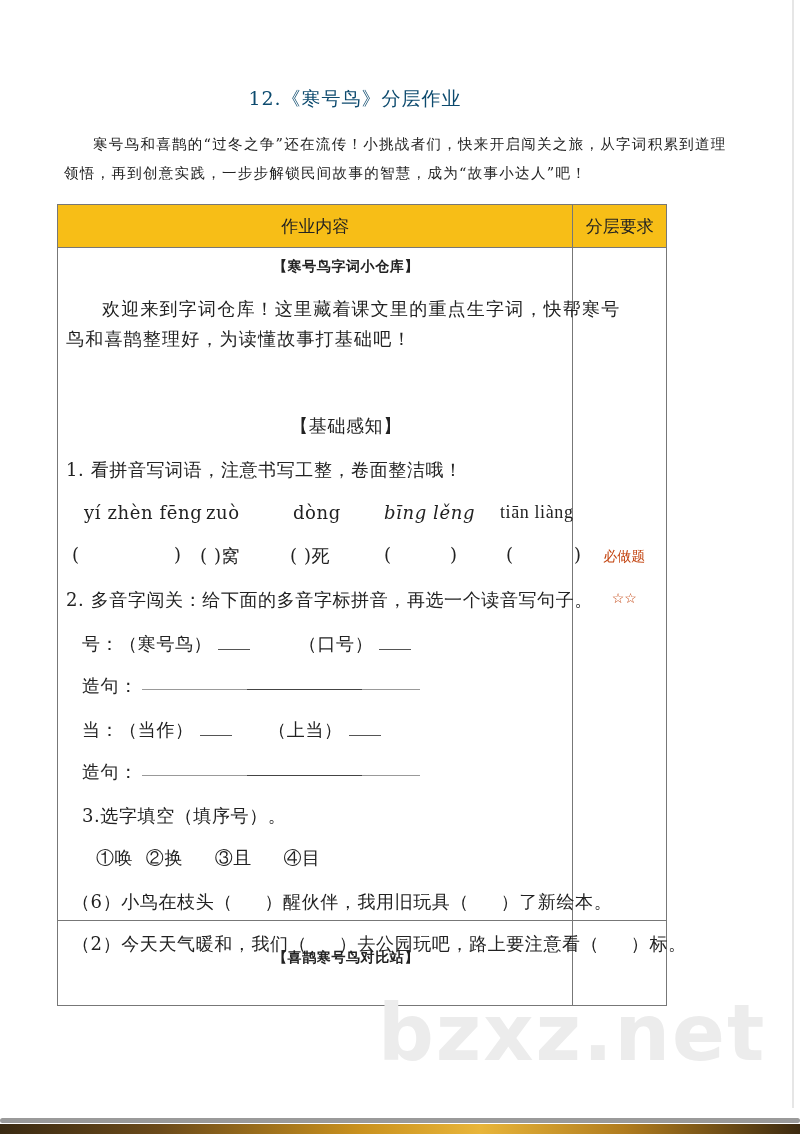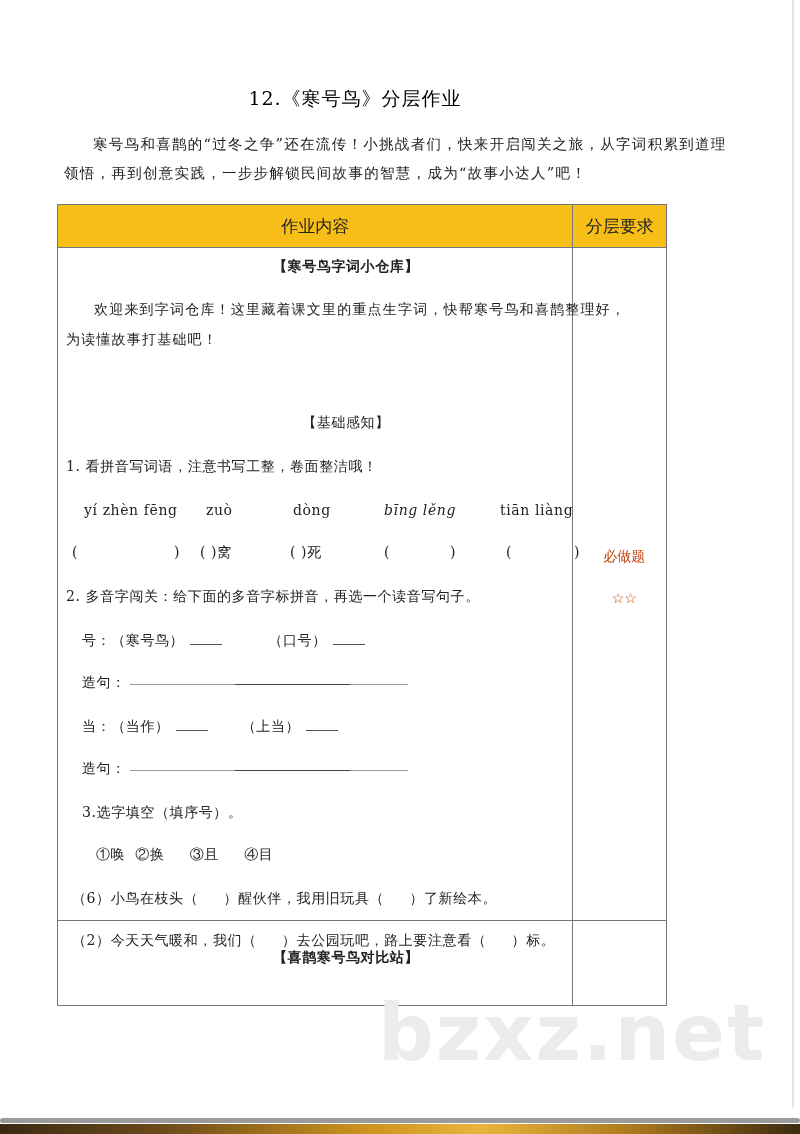--- a/index.html
+++ b/index.html
@@ -8,21 +8,21 @@
       background: #ffffff;
       font-family: "DejaVu Serif", "Liberation Serif", serif;
       color: #222;
     }
     .page-edge {
       position: absolute; top: 0; right: 6px; width: 2px; height: 1108px;
       background: #e6e6e6;
     }
     .title {
       position: absolute; top: 86px; left: 0; width: 710px; text-align: center;
-      font-size: 19px; letter-spacing: 1px; color: #000000;
+      font-size: 19px; letter-spacing: 1px; color: #0c4a6e;
     }
     .intro {
       position: absolute; top: 130px; left: 64px; width: 676px;
       font-size: 14.5px; line-height: 29px; letter-spacing: 1.3px;
       text-indent: 2em; color: #222;
     }
     table.hw {
       position: absolute; top: 204px; left: 57px;
       border-collapse: collapse; width: 610px;
     }
@@ -31,21 +31,21 @@
     }
     table.hw th {
       background: #f7be17; height: 42px; font-weight: normal;
       font-family: "DejaVu Sans", "Liberation Sans", sans-serif;
       font-size: 17px; color: #222; vertical-align: middle; text-align: center;
     }
     .col-content { width: 576px; }
     .col-req { width: 102px; }
     .cell-body { position: relative; height: 672px; }
     .cell-body2 { position: relative; height: 84px; }
-    .ab { position: absolute; white-space: nowrap; font-size: 14px; letter-spacing: 0.6px; }
+    .ab { position: absolute; white-space: nowrap; font-size: 18px; letter-spacing: 0.6px; }
     .bold { font-weight: bold; }
     .ctr { left: 0; width: 576px; text-align: center; }
     .blank-short { display: inline-block; width: 32px; border-bottom: 1px solid #555; margin-left: 6px; vertical-align: baseline; }
     .blank-long { display: inline-block; width: 278px; border-bottom: 1px solid #999; margin-left: 4px; position: relative; top: -2px; }
     .blank-long::after { content: ""; position: absolute; left: 105px; width: 115px; bottom: -1px; border-bottom: 1px solid #444; }
     .req-text { position: absolute; left: 0; width: 102px; text-align: center; font-size: 14px; color: #c2410c; }
     .watermark {
       position: absolute; left: 378px; top: 988px;
       font-family: "DejaVu Sans", "Liberation Sans", sans-serif;
       font-weight: bold; font-size: 78px; color: #ececec; letter-spacing: 2px;
@@ -78,21 +78,21 @@
       <div class="cell-body">
         <div class="ab bold ctr" style="top:10px;font-size:14px;">【寒号鸟字词小仓库】</div>
         <div class="ab" style="top:46px;left:8px;width:560px;white-space:normal;line-height:30px;text-indent:2em;letter-spacing:1.2px;">欢迎来到字词仓库！这里藏着课文里的重点生字词，快帮寒号鸟和喜鹊整理好，为读懂故事打基础吧！</div>
         <div class="ab ctr" style="top:166px;">【基础感知】</div>
 
         <div class="ab" style="top:210px;left:8px;">1. 看拼音写词语，注意书写工整，卷面整洁哦！</div>
         <div class="ab" style="top:254px;left:26px;">yí zhèn fēng</div>
         <div class="ab" style="top:254px;left:148px;">zuò</div>
         <div class="ab" style="top:254px;left:235px;">dòng</div>
         <div class="ab" style="top:254px;left:326px;font-style:italic;">bīng lěng</div>
-        <div class="ab" style="top:254px;left:442px;">tiān liàng</div>
+        <div class="ab" style="top:254px;left:442px;font-family:Liberation Serif, serif;">tiān liàng</div>
 
         <div class="ab" style="top:296px;left:14px;width:110px;">
               <span style="position:absolute;left:0;">(</span>
               <span style="position:absolute;left:102px;">)</span>
             </div>
         <div class="ab" style="top:296px;left:142px;">(  )窝</div>
         <div class="ab" style="top:296px;left:232px;">(  )死</div>
         <div class="ab" style="top:296px;left:326px;width:80px;">
               <span style="position:absolute;left:0;">(</span>
               <span style="position:absolute;left:66px;">)</span>

